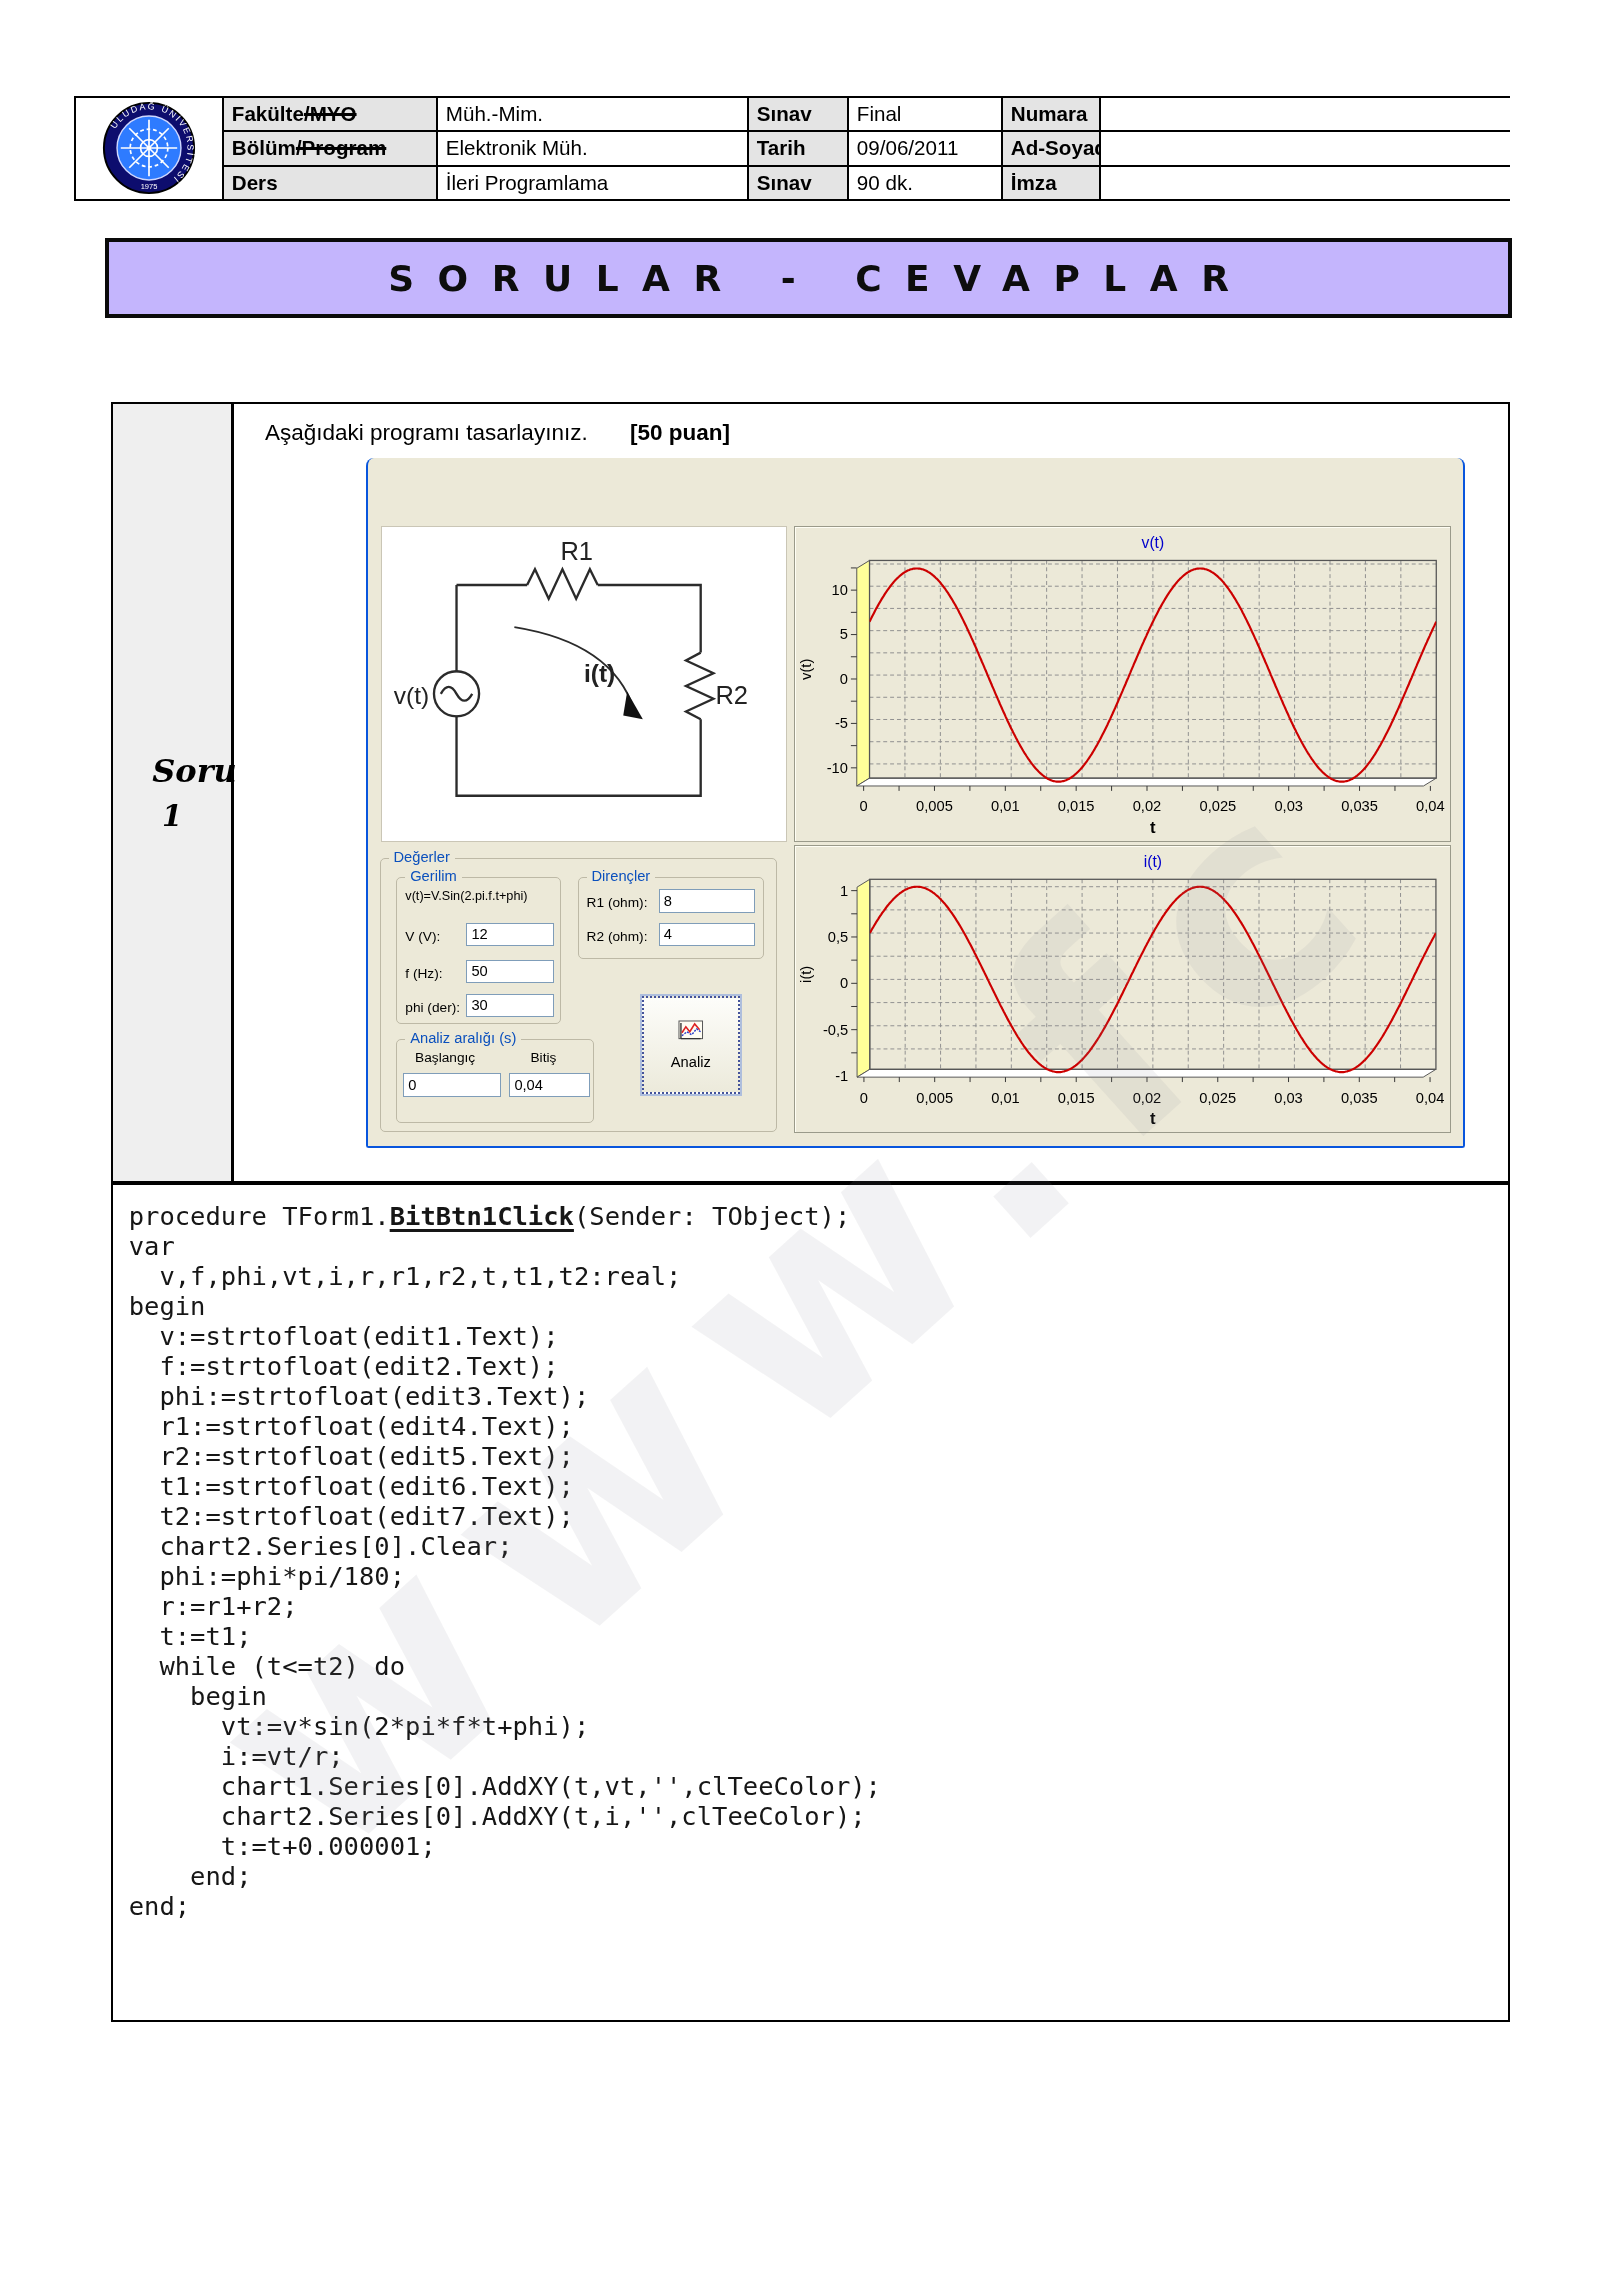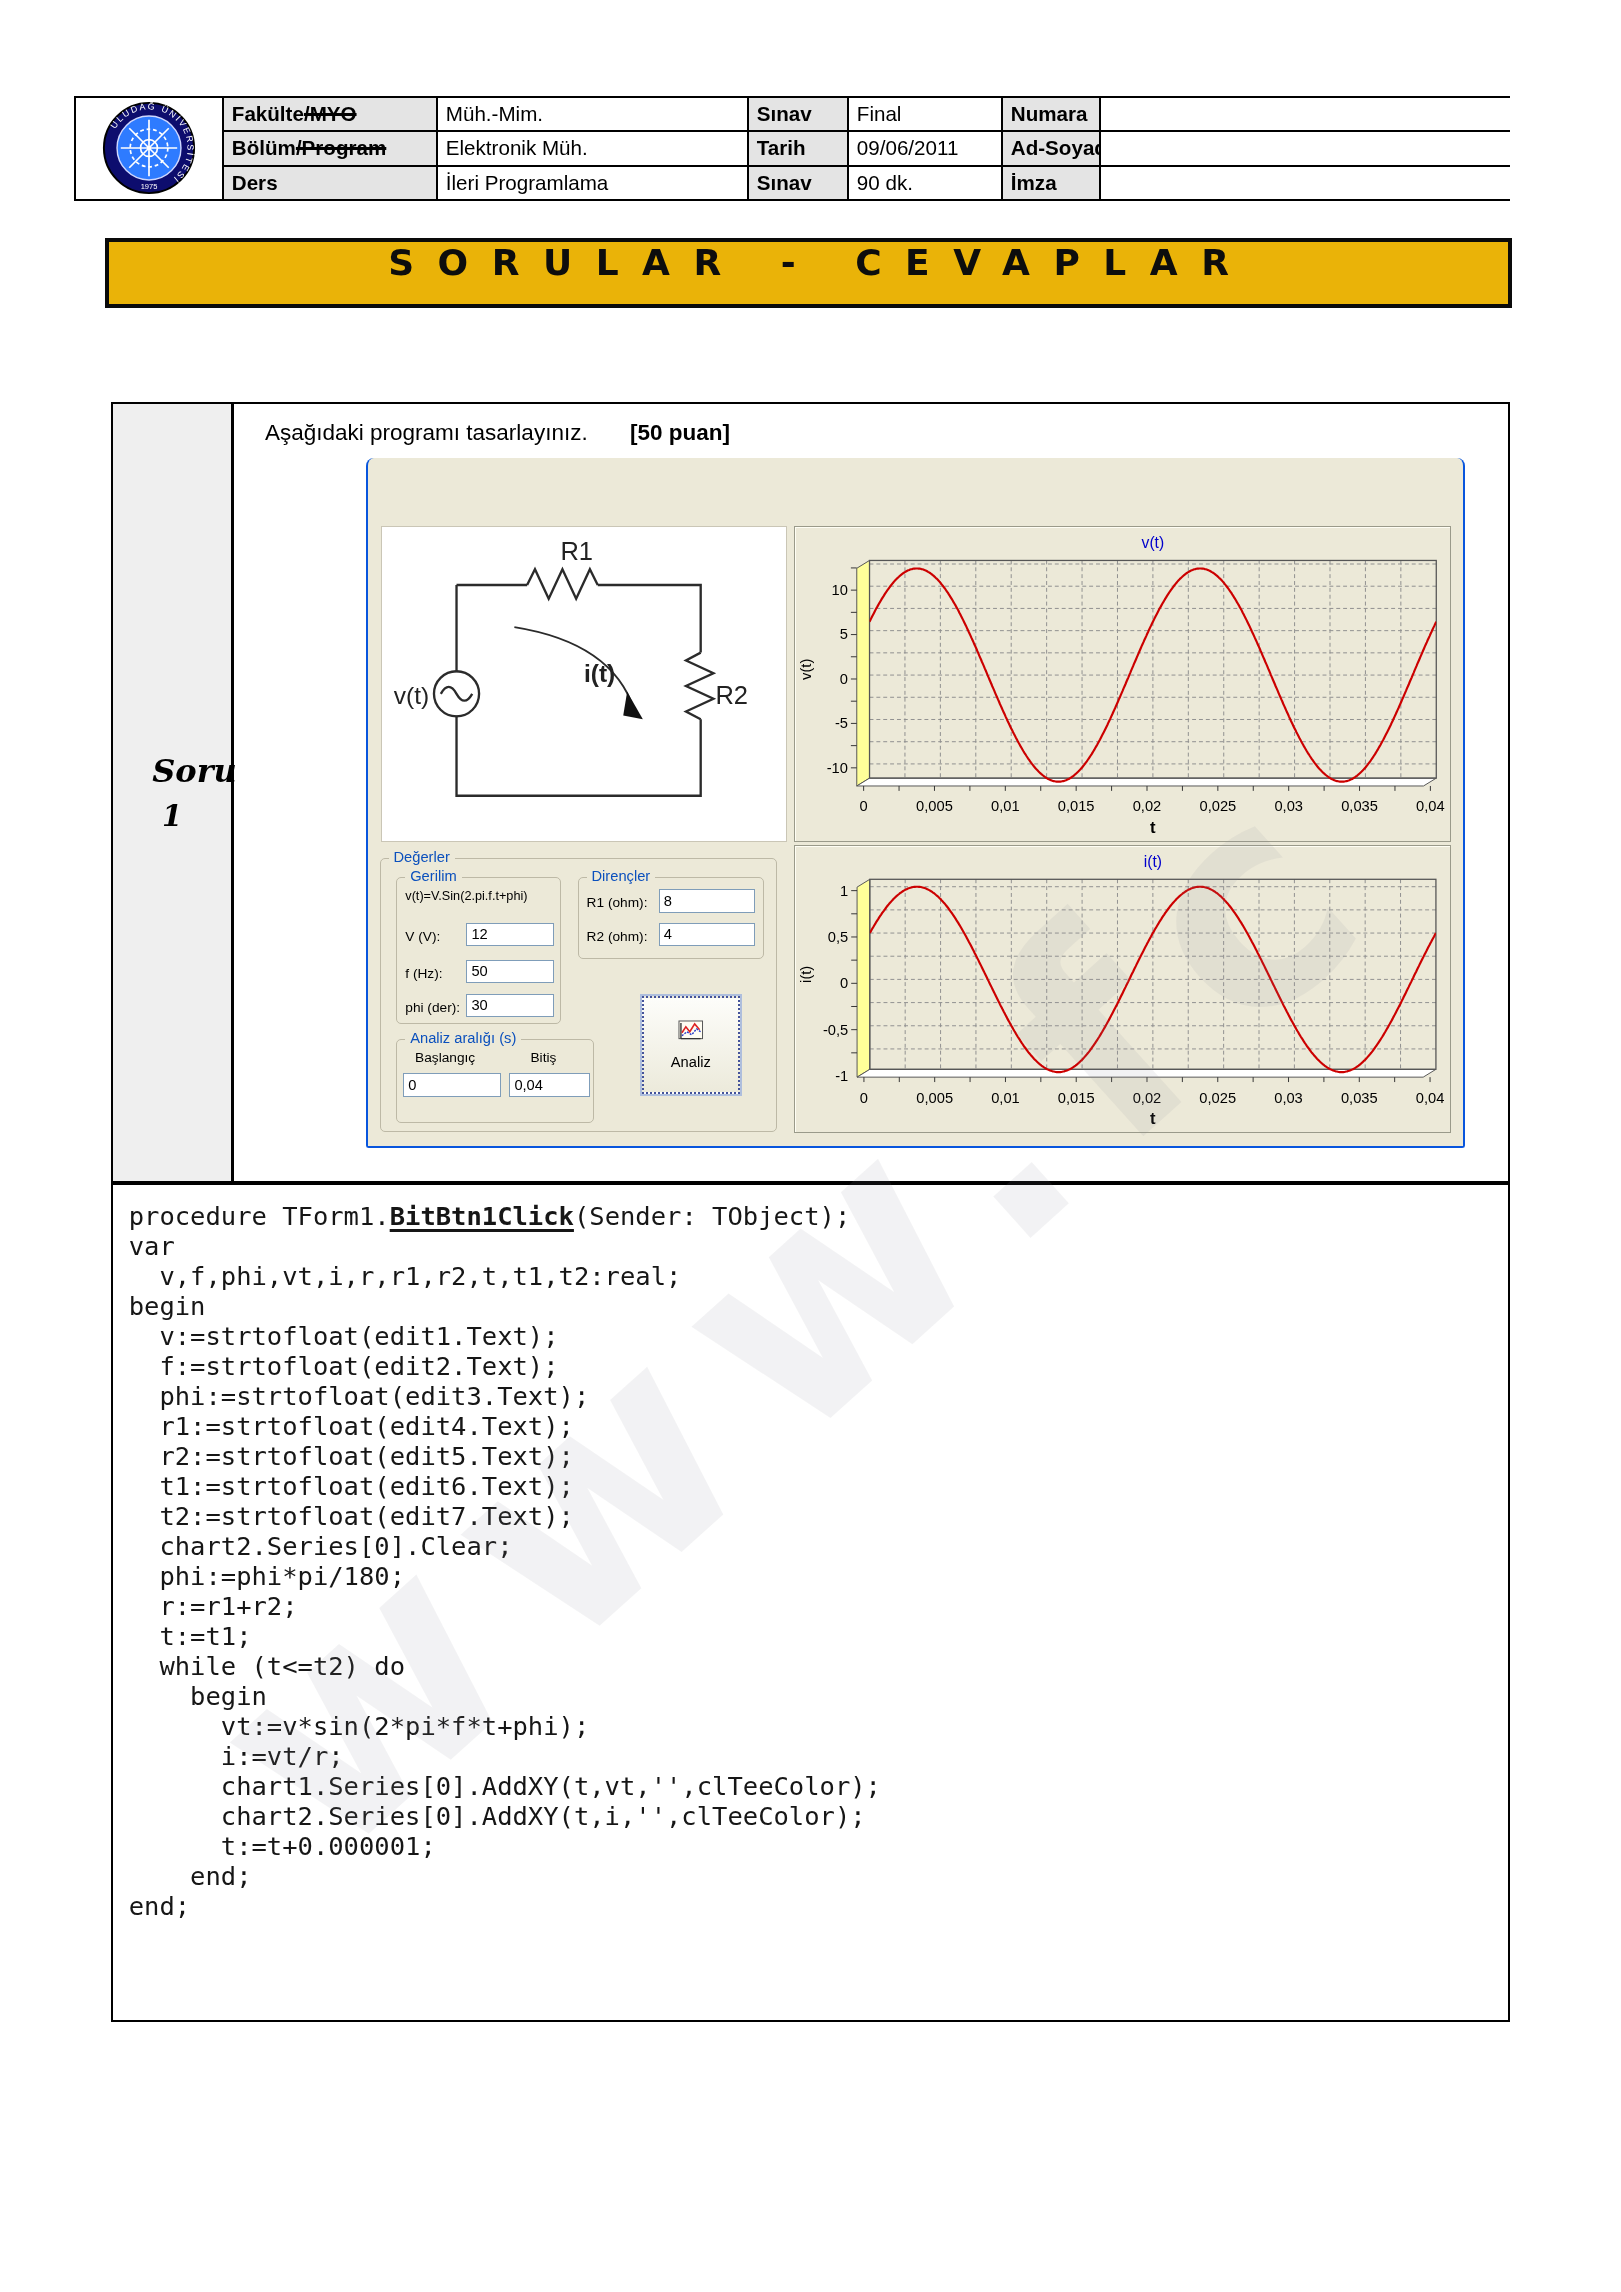--- a/index.html
+++ b/index.html
@@ -10,22 +10,22 @@
   .htable{position:absolute;left:74px;top:96px;width:1436px;height:105px;
           background:#000;border:2.9px solid #000;display:grid;
           grid-template-columns:146px 212px 309px 98px 152px 96px 421px;
           grid-template-rows:1fr 1fr 1fr;gap:2px;box-sizing:border-box;}
   .hcell{background:#fff;display:flex;align-items:center;padding:0 7.8px;font-size:20.6px;white-space:nowrap;overflow:hidden;}
   .hlabel{background:#e4e4e4;font-weight:bold;font-size:20.6px;}
   .logo-cell{grid-row:1/4;grid-column:1;justify-content:center;padding:0;}
   .struck{text-decoration:line-through;text-decoration-thickness:2.5px;}
 
   
-  .banner{position:absolute;left:105px;top:238px;width:1407px;height:70px;background:#eab308;
-          border:4.9px solid #0a0a0a;box-sizing:border-box;display:flex;align-items:flex-start;justify-content:center;}
+  .banner{position:absolute;left:105px;top:238px;width:1407px;height:80px;background:#c4b5fd;
+          border:4.9px solid #0a0a0a;box-sizing:border-box;display:flex;align-items:center;justify-content:center;}
   .banner-text{font-family:"DejaVu Sans",sans-serif;font-weight:bold;font-size:36px;
                letter-spacing:23.5px;padding-left:23.5px;color:#0d0d0d;}
 
   
   .qbox{position:absolute;left:111px;top:402px;width:1399px;height:781px;border:2.9px solid #000;
         box-sizing:border-box;background:#fff;display:flex;}
   .qside{width:118px;border-right:3.9px solid #000;background:#efefef;display:flex;flex-direction:column;
          align-items:center;justify-content:center;gap:9.8px;flex:0 0 118px;}
   .qside .soru{font-family:"DejaVu Serif",serif;font-style:italic;font-weight:bold;font-size:32px;margin-left:45px;}
   .qside .soru-num{font-family:"DejaVu Serif",serif;font-style:italic;font-weight:bold;font-size:29px;}

